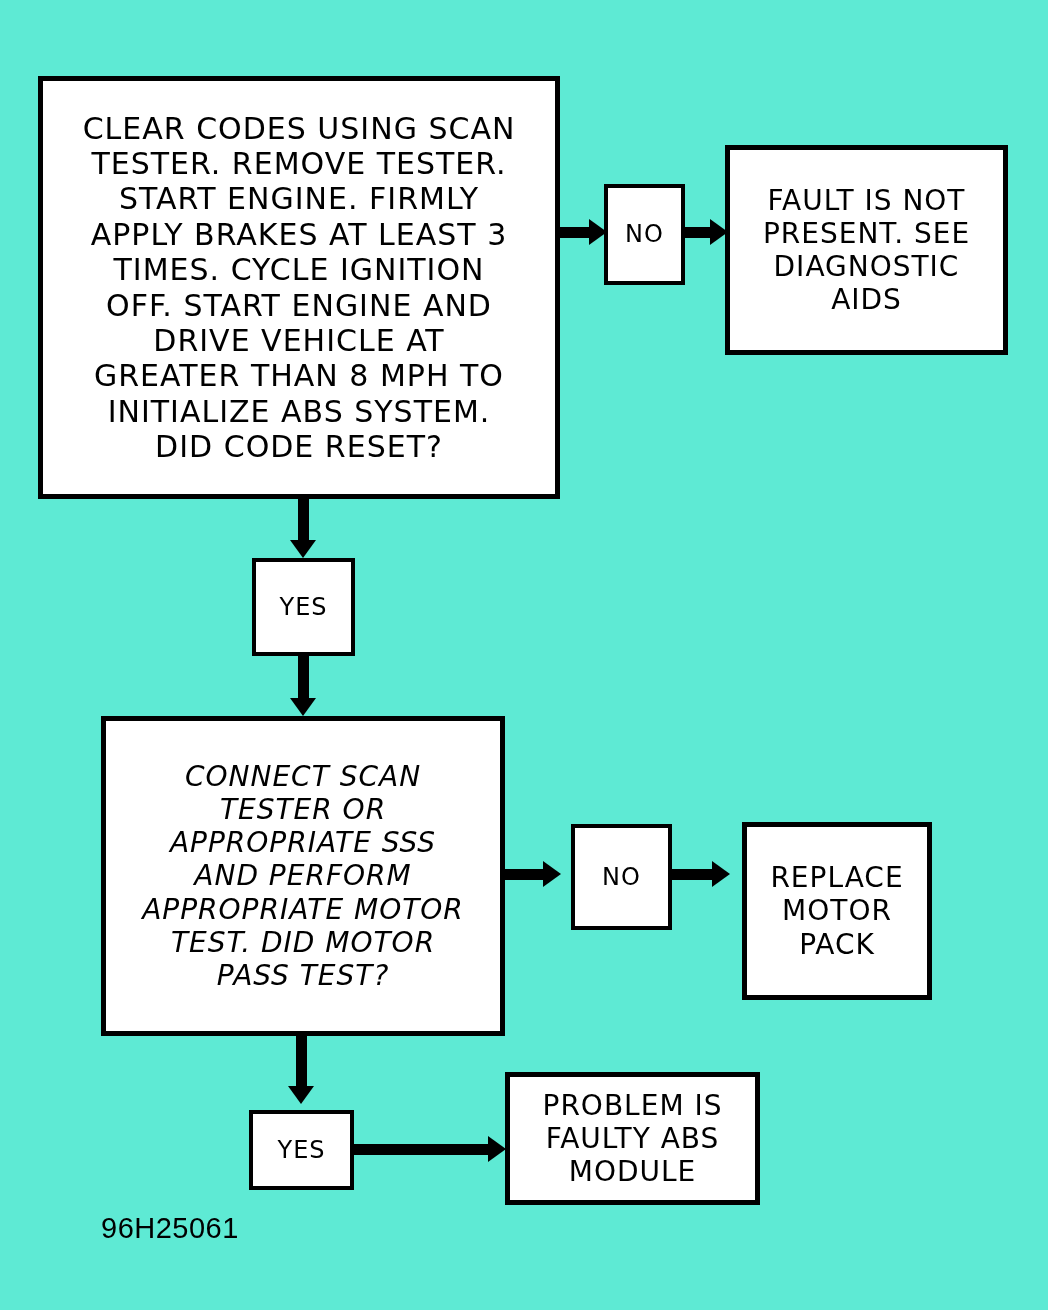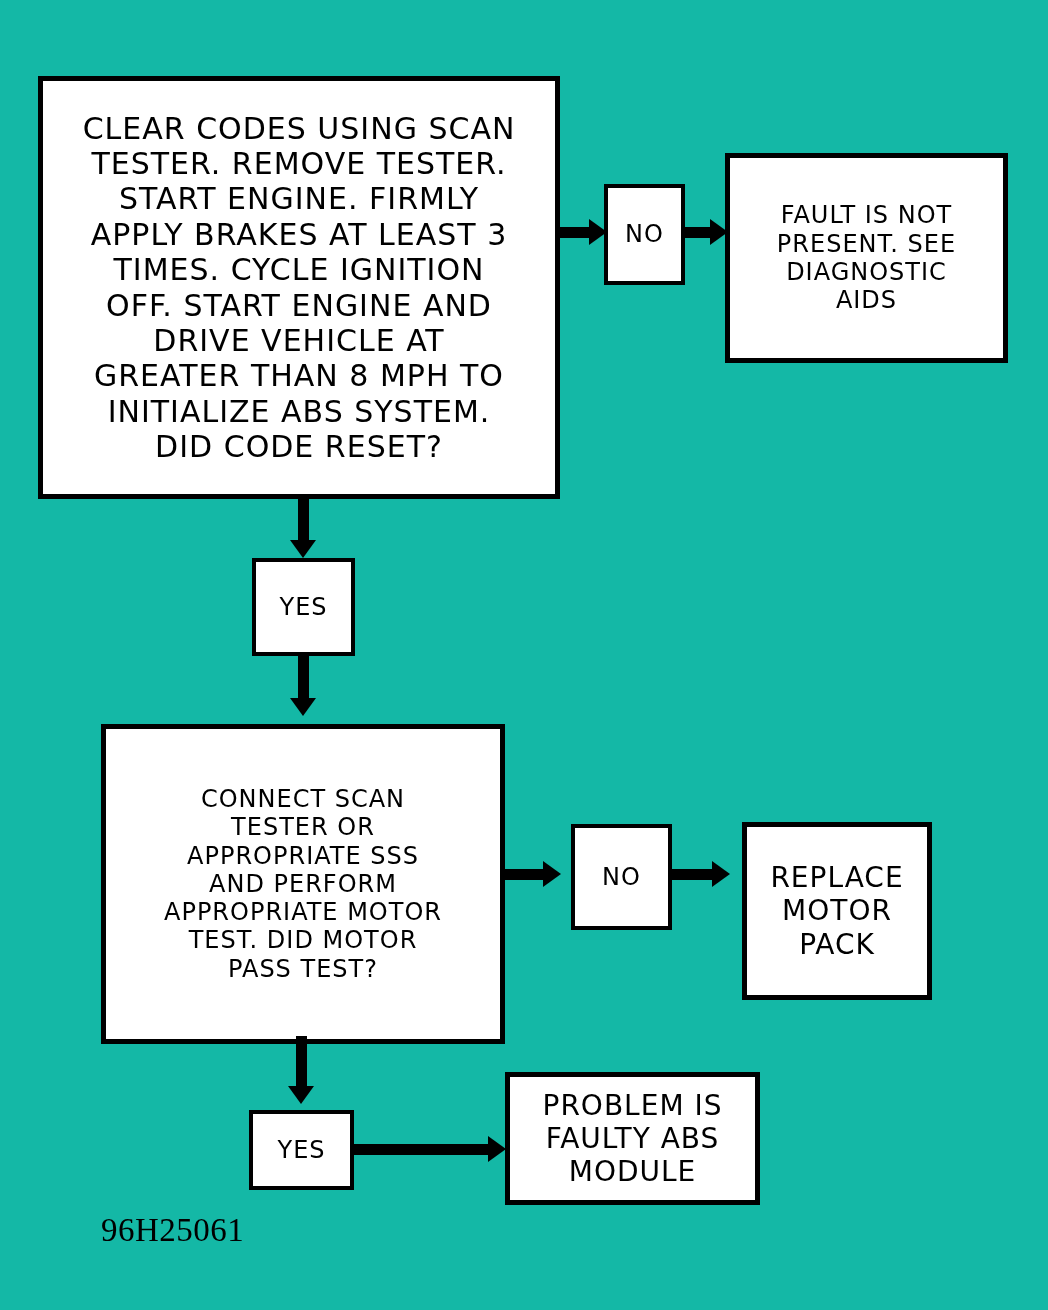--- a/index.html
+++ b/index.html
@@ -7,41 +7,41 @@
     padding: 0;
     background: #ffffff;
   }
   body {
     font-family: "DejaVu Sans", sans-serif;
   }
   #canvas {
     position: relative;
     width: 1048px;
     height: 1310px;
-    background: #14b8a6;
+    background: #5eead4;
     overflow: hidden;
   }
   .node {
     position: absolute;
     box-sizing: border-box;
     border: 5px solid #000000;
     background: #ffffff;
     display: flex;
     align-items: center;
     justify-content: center;
     text-align: center;
     color: #000000;
     font-family: "DejaVu Sans", sans-serif;
     letter-spacing: 1px;
     line-height: 1.18;
     white-space: pre-line;
   }
   .node.thin { border-width: 4px; }
   .big-text   { font-size: 30px; }
-  .med-text   { font-size: 24px; margin-top: 8px; }
+  .med-text   { font-size: 28px; }
   .small-text { font-size: 28px; }
   .label-box  { font-size: 24px; }
 
   
   .hline {
     position: absolute;
     background: #000000;
     height: 11px;
   }
   .vline {
@@ -60,22 +60,22 @@
   .arrow-down {
     position: absolute;
     width: 0;
     height: 0;
     border-left: 13px solid transparent;
     border-right: 13px solid transparent;
     border-top: 18px solid #000000;
   }
   .figure-id {
     position: absolute;
-    font-family: Liberation Serif, serif;
-    font-size: 33px;
+    font-family: Liberation Sans, sans-serif;
+    font-size: 29px;
     color: #000000;
     letter-spacing: 0.5px;
     white-space: nowrap;
     text-align: center;
   }
 </style>
 </head>
 <body>
 
 <div id="canvas">
@@ -105,21 +105,21 @@
 AIDS</div>
 
   <div class="vline" style="left:298px; top:499px; height:48px;"></div>
   <div class="arrow-down" style="left:290px; top:540px;"></div>
 
   <div class="node thin label-box" style="left:252px; top:558px; width:103px; height:98px;">YES</div>
 
   <div class="vline" style="left:298px; top:656px; height:48px;"></div>
   <div class="arrow-down" style="left:290px; top:698px;"></div>
 
-  <div class="node med-text" style="left:101px; top:716px; width:404px; height:320px; padding:4px 8px;">CONNECT SCAN
+  <div class="node med-text" style="left:101px; top:716px; width:404px; height:320px; padding:4px 8px;font-style:italic;">CONNECT SCAN
 TESTER OR
 APPROPRIATE SSS
 AND PERFORM
 APPROPRIATE MOTOR
 TEST. DID MOTOR
 PASS TEST?</div>
 
   <div class="hline" style="left:505px; top:869px; width:43px;"></div>
   <div class="arrow-right" style="left:543px; top:861px;"></div>
 

